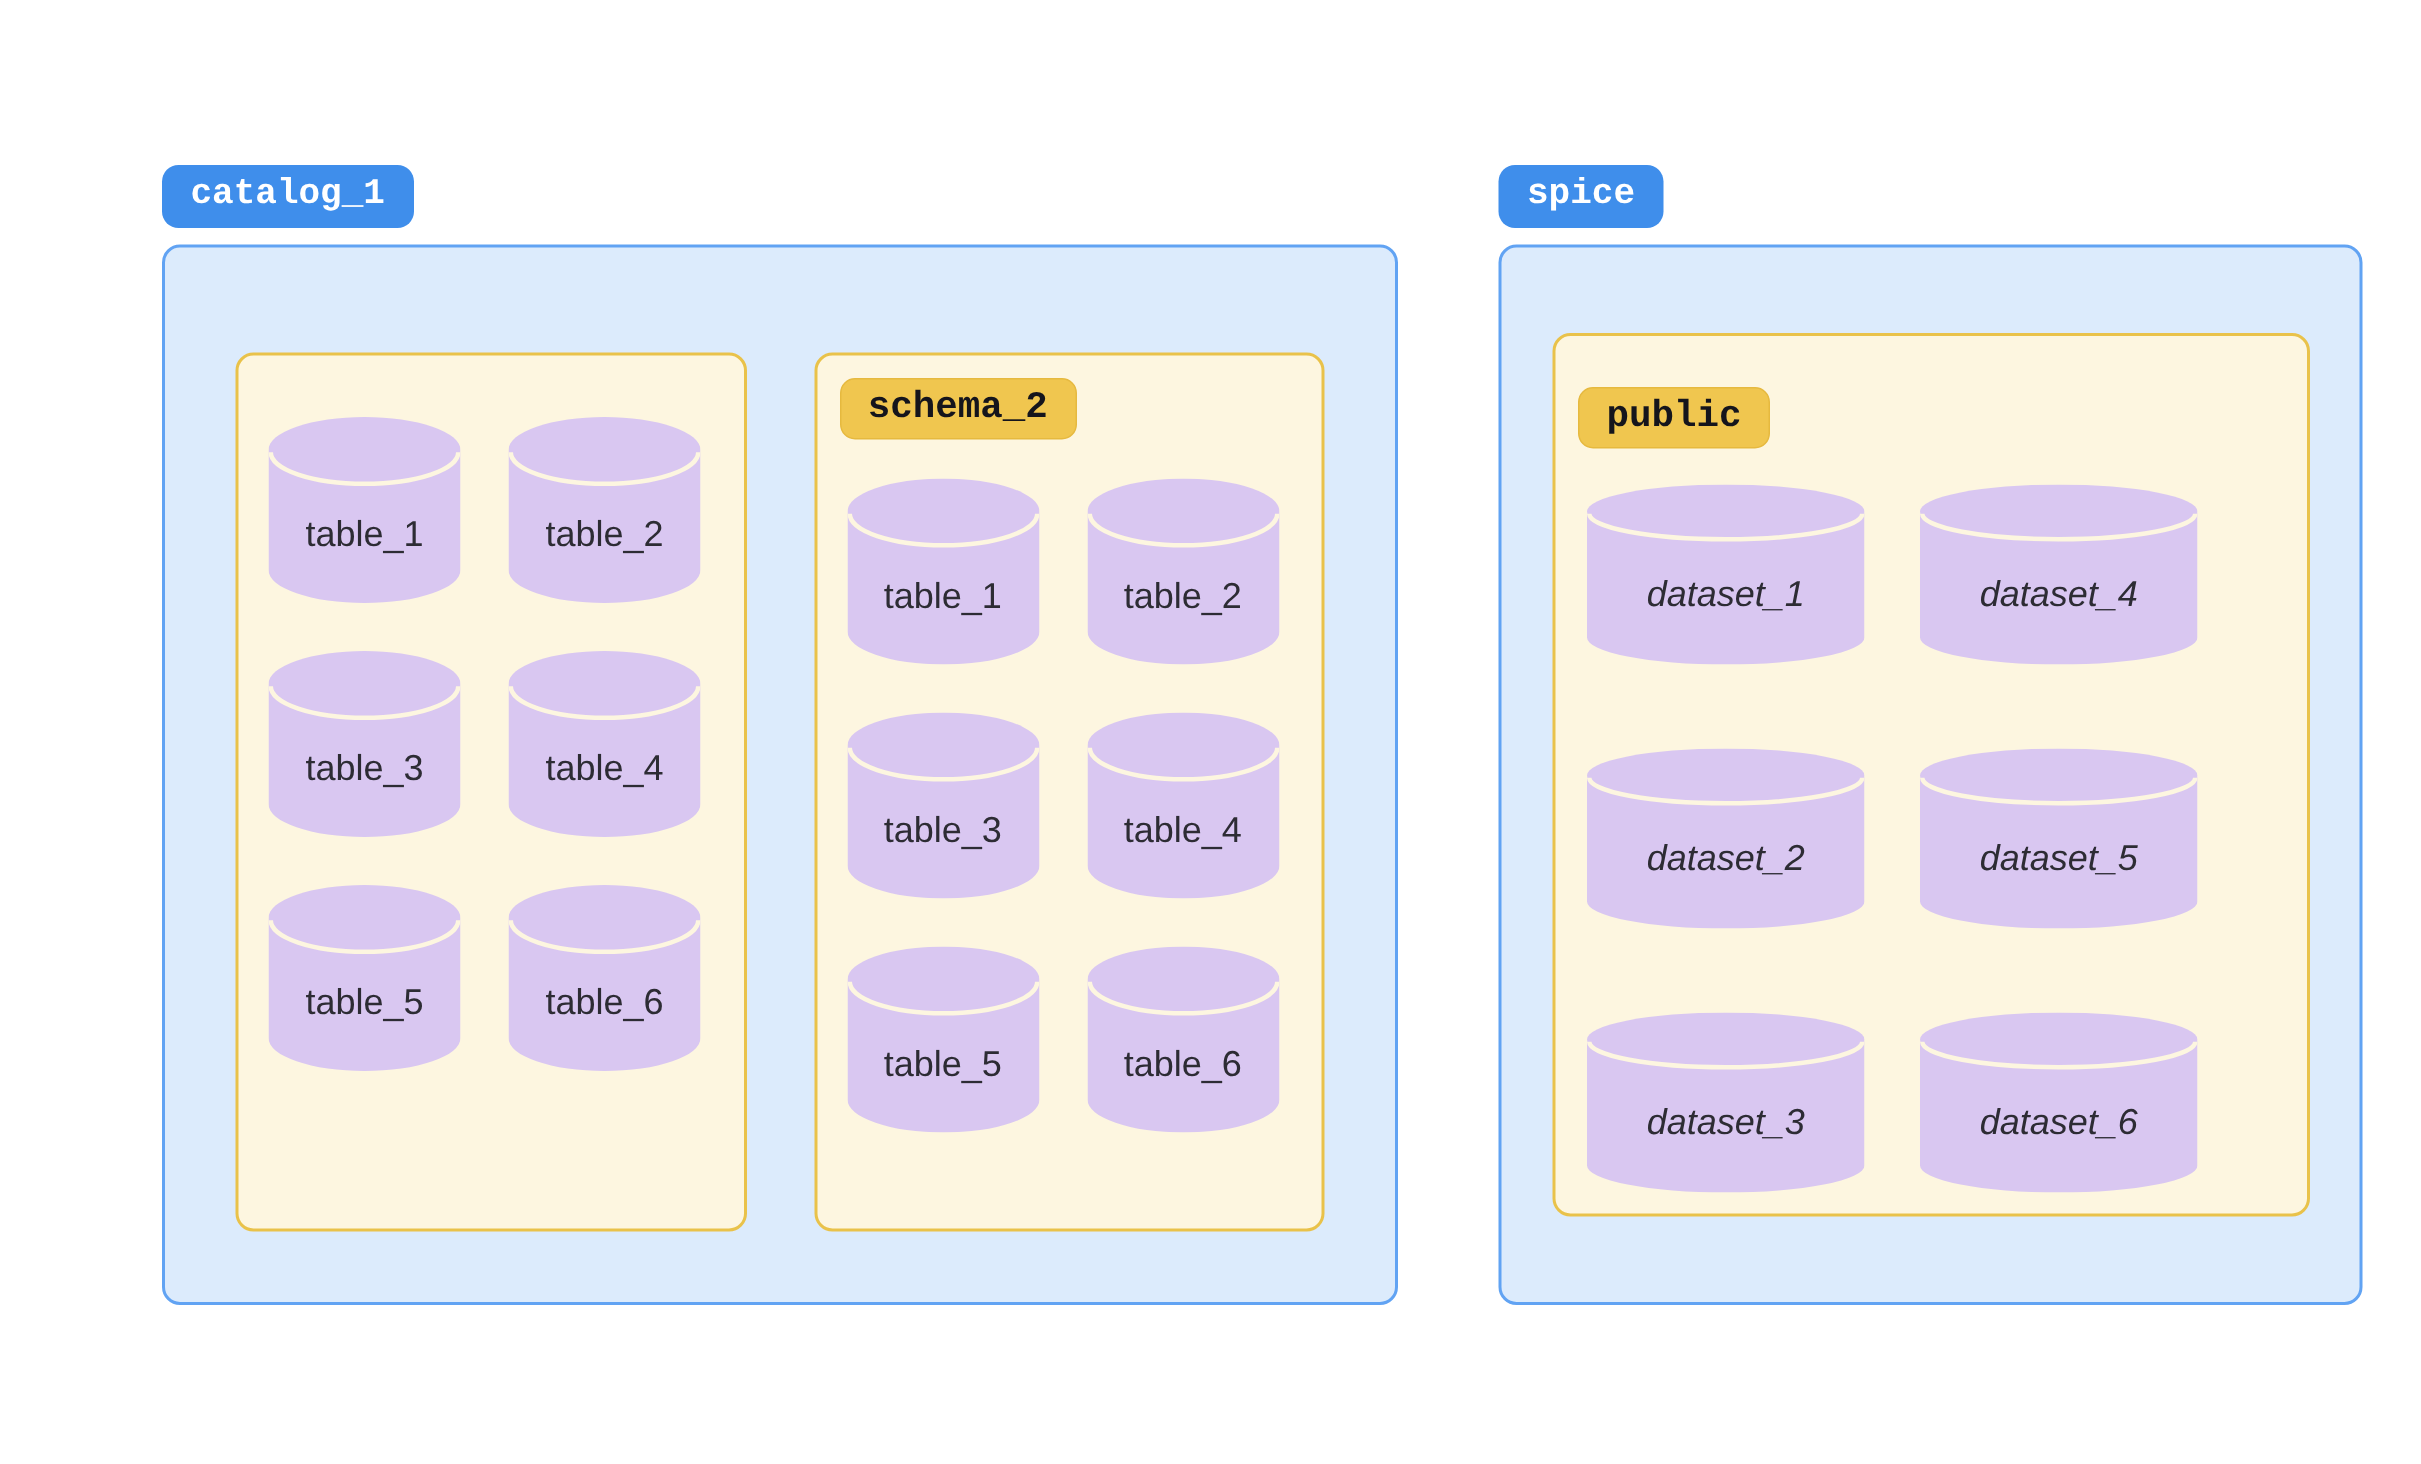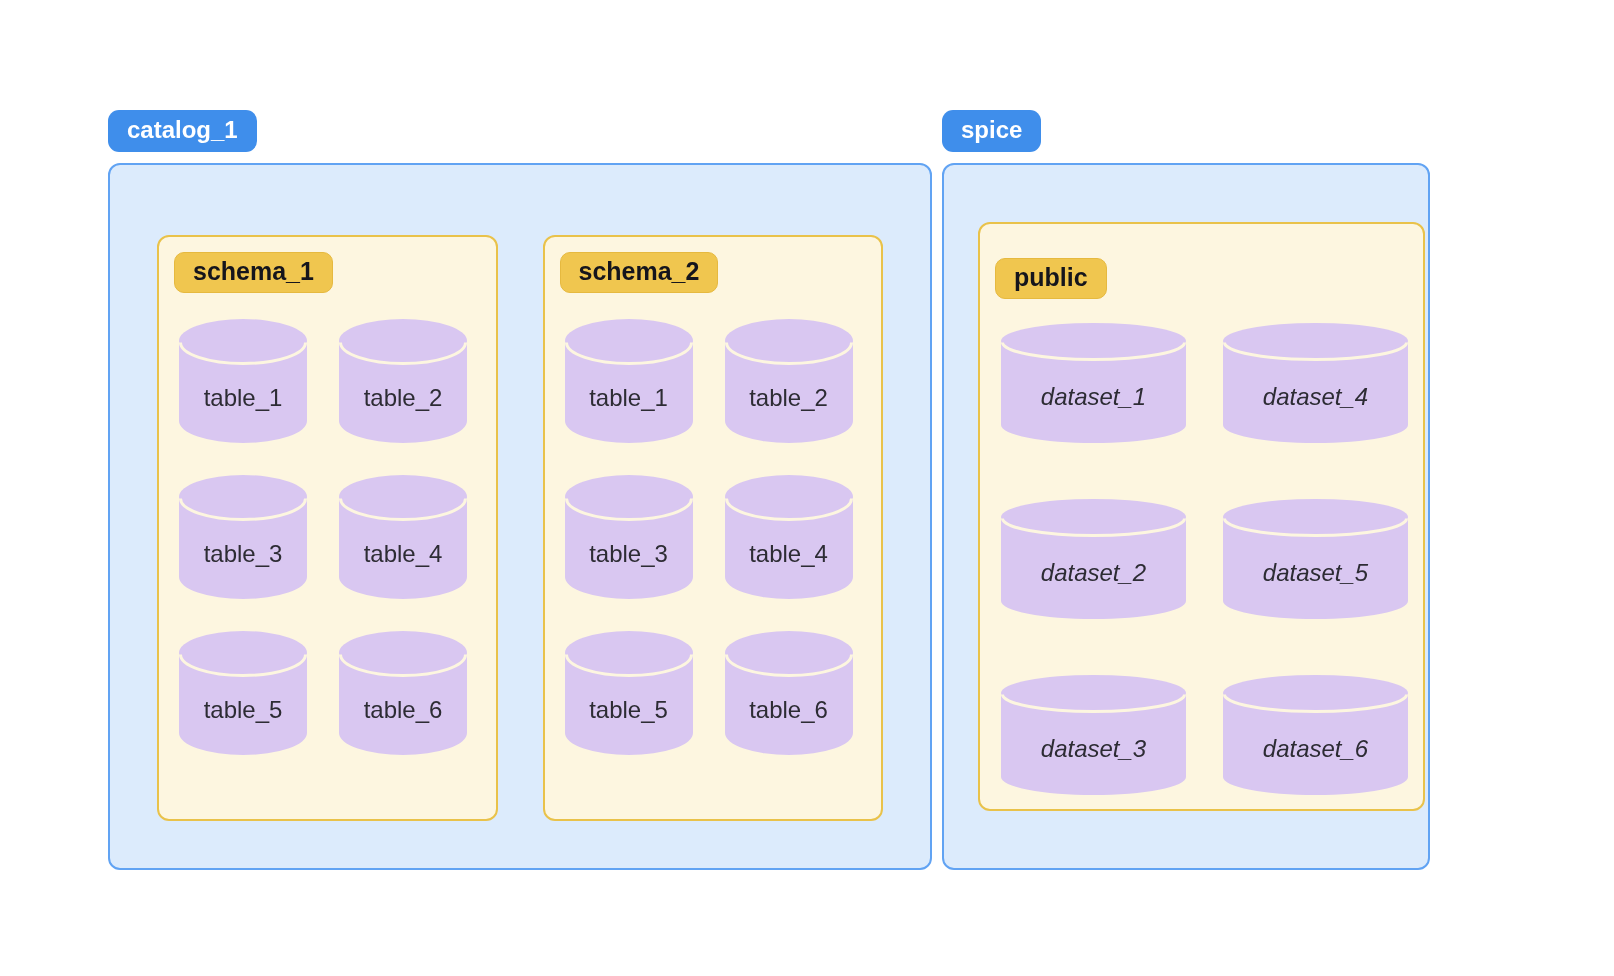--- a/index.html
+++ b/index.html
@@ -10,26 +10,27 @@
   }
   #diagram-root {
     position: relative;
     width: 1614px;
     height: 976px;
     background: #ffffff;
     overflow: hidden;
   }
   .group { position: absolute; }
   .group-0 { left: 108px; top: 110px; width: 824px; }
-  .group-1 { left: 942px; top: 110px; width: 488px; }
+  .group-1 { left: 999px; top: 110px; width: 576px; }
 
   .badge {
     display: inline-block;
     font-weight: 700;
     white-space: nowrap;
+    font-family: Liberation Mono, monospace;
   }
   .badge-blue {
     font-size: 24px;
     line-height: 30px;
     padding: 5px 19px 7px;
     border-radius: 11px;
     background: var(--blue-badge-bg, #3f8eeb);
     color: var(--blue-badge-text, #ffffff);
   }
   .badge-yellow {
@@ -95,21 +96,21 @@
   .cylinder.dataset .cyl-label { top: 62%; }
 </style>
 </head>
 <body>
 
 <div id="diagram-root">
 
 <section class="group group-0">
       <span class="badge badge-blue">catalog_1</span>
       <div class="container">
-        <div class="box"><span class="badge badge-yellow">schema_1</span><div class="items flow-row">
+        <div class="box"><div class="items flow-row">
             <div class="cylinder table">
               <svg width="128" height="124" viewBox="0 0 128 124">
                 <path d="M0,22 L0,102 A64,22 0 0 0 128,102 L128,22 A64,22 0 0 1 0,22 Z" fill="#d9c7f1"></path>
                 <ellipse cx="64" cy="22" rx="64" ry="22" fill="#d9c7f1"></ellipse>
                 <path d="M1.5,23.5 A62.5,21 0 0 0 126.5,23.5" fill="none" stroke="#fdf6e0" stroke-width="3"></path>
               </svg>
               <div class="cyl-label">table_1</div>
             </div>
             <div class="cylinder table">
               <svg width="128" height="124" viewBox="0 0 128 124">

